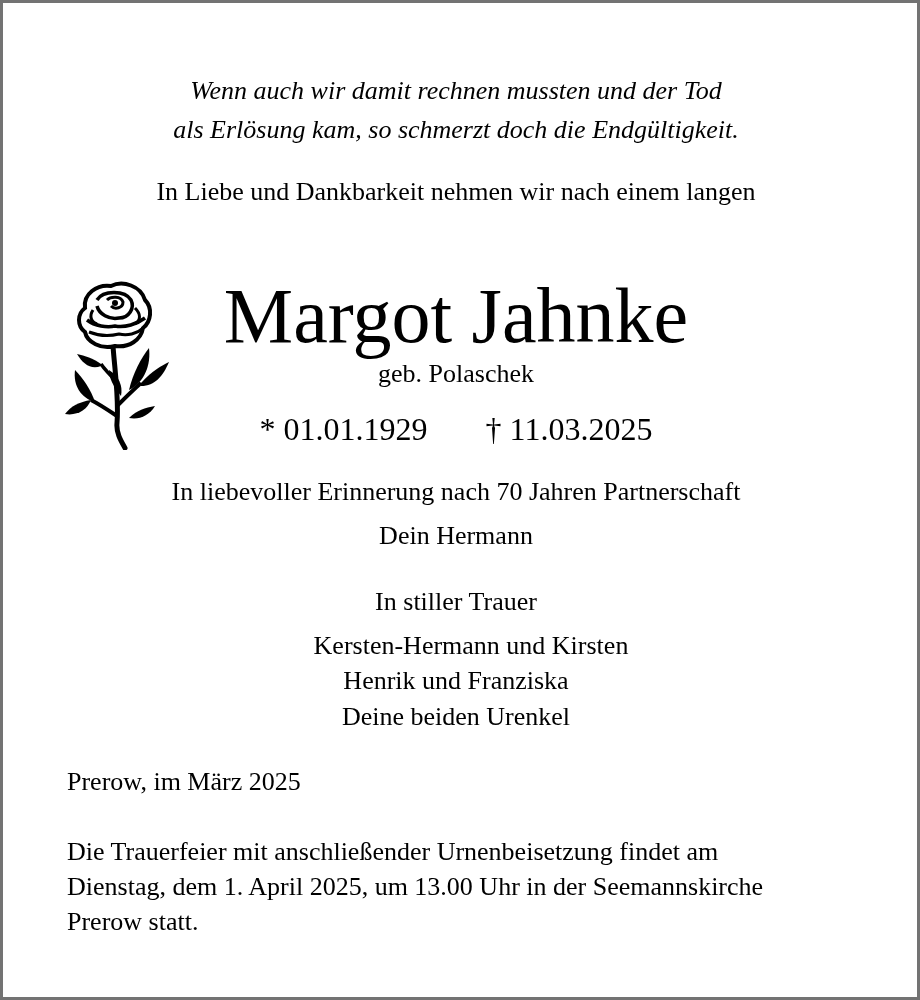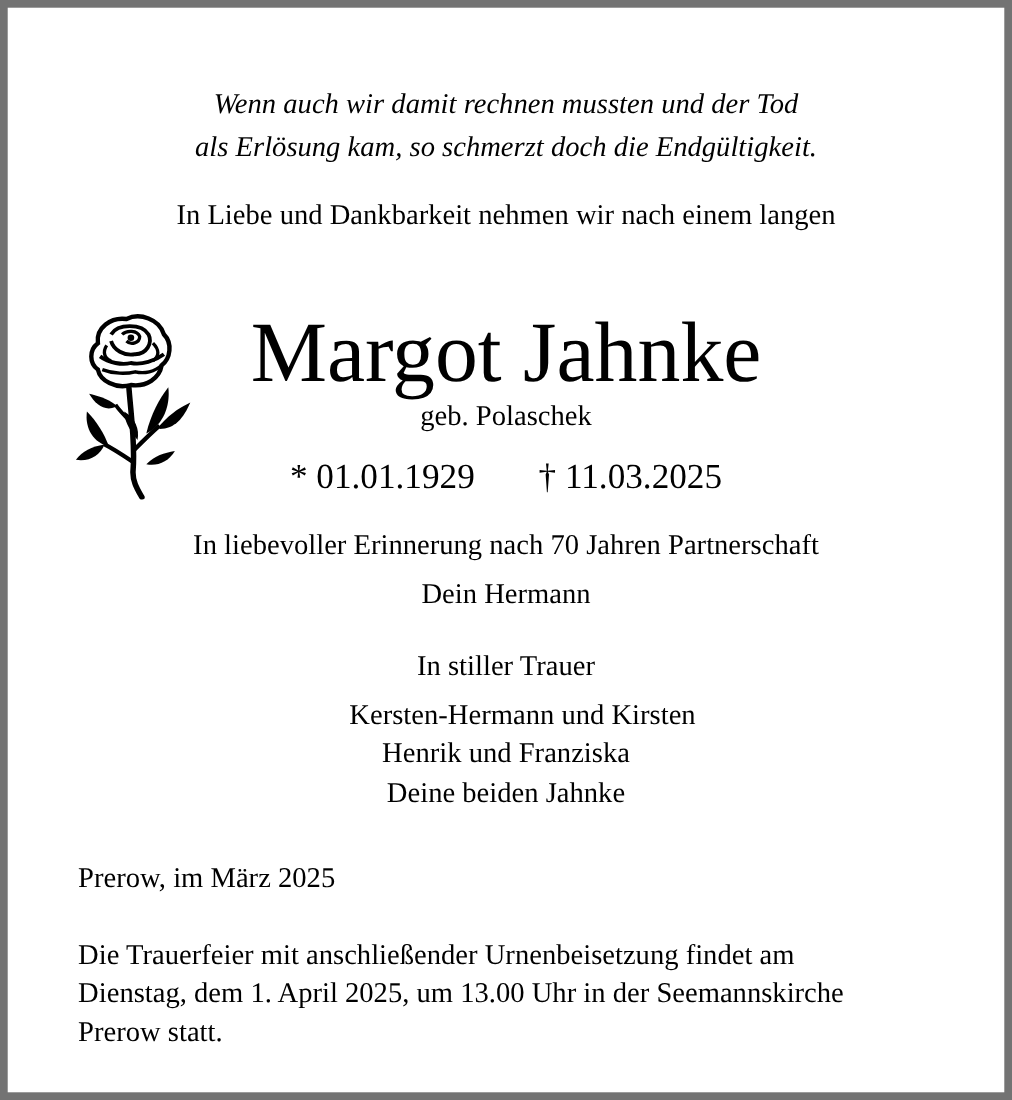--- a/index.html
+++ b/index.html
@@ -1,40 +1,40 @@
 <!DOCTYPE html>
 <html><head>
   <meta charset="utf-8">
   <style>
     html, body { margin: 0; padding: 0; background: #ffffff; }
     body { width: 920px; height: 1000px; overflow: hidden; }
     .frame {
       position: absolute; left: 0; top: 0;
       width: 920px; height: 1000px;
       box-sizing: border-box;
-      border: 7px solid #737373;
+      border: 3px solid #737373;
       background: #ffffff;
       font-family: "Liberation Serif", "DejaVu Serif", serif;
       color: #000000;
     }
     .line {
       position: absolute; left: 0; width: 906px;
       text-align: center; white-space: nowrap;
       font-size: 26px; line-height: 34px;
     }
     .italic { font-style: italic; }
     .name {
       position: absolute; left: 0; width: 906px;
       text-align: center; white-space: nowrap;
       font-weight: normal; font-size: 78px; line-height: 80px;
       letter-spacing: 0px;
     }
     .left {
       position: absolute; left: 64px;
-      white-space: nowrap; font-size: 26px; line-height: 34px; margin-top: 12px;
+      white-space: nowrap; font-size: 26px; line-height: 34px;
     }
     .dates {
       position: absolute; left: 0; width: 906px; top: 409px;
       text-align: center; white-space: nowrap; font-size: 32px; line-height: 34px;
     }
     .dates span { display: inline-block; }
     .dates .gap { width: 58px; }
     .rose { position: absolute; left: 60px; top: 275px; width: 110px; height: 172px; }
   </style>
 </head>
@@ -80,21 +80,21 @@
     <span>* 01.01.1929</span><span class="gap"></span><span>† 11.03.2025</span>
   </div>
 
   <div class="line" style="top:472px;">In liebevoller Erinnerung nach 70 Jahren Partnerschaft</div>
   <div class="line" style="top:516px;">Dein Hermann</div>
 
   <div class="line" style="top:582px;">In stiller Trauer</div>
 
   <div class="line" style="top:626px;margin-left:15px;">Kersten-Hermann und Kirsten</div>
   <div class="line" style="top:661px;">Henrik und Franziska</div>
-  <div class="line" style="top:697px;">Deine beiden Jahnke</div>
+  <div class="line" style="top:697px;">Deine beiden Urenkel</div>
 
   <div class="left" style="top:762px;">Prerow, im März 2025</div>
 
   <div class="left" style="top:832px;">Die Trauerfeier mit anschließender Urnenbeisetzung findet am</div>
   <div class="left" style="top:867px;text-align:center;">Dienstag, dem 1. April 2025, um 13.00 Uhr in der Seemannskirche</div>
   <div class="left" style="top:902px;">Prerow statt.</div>
 
 </div>
 
 </body></html>

